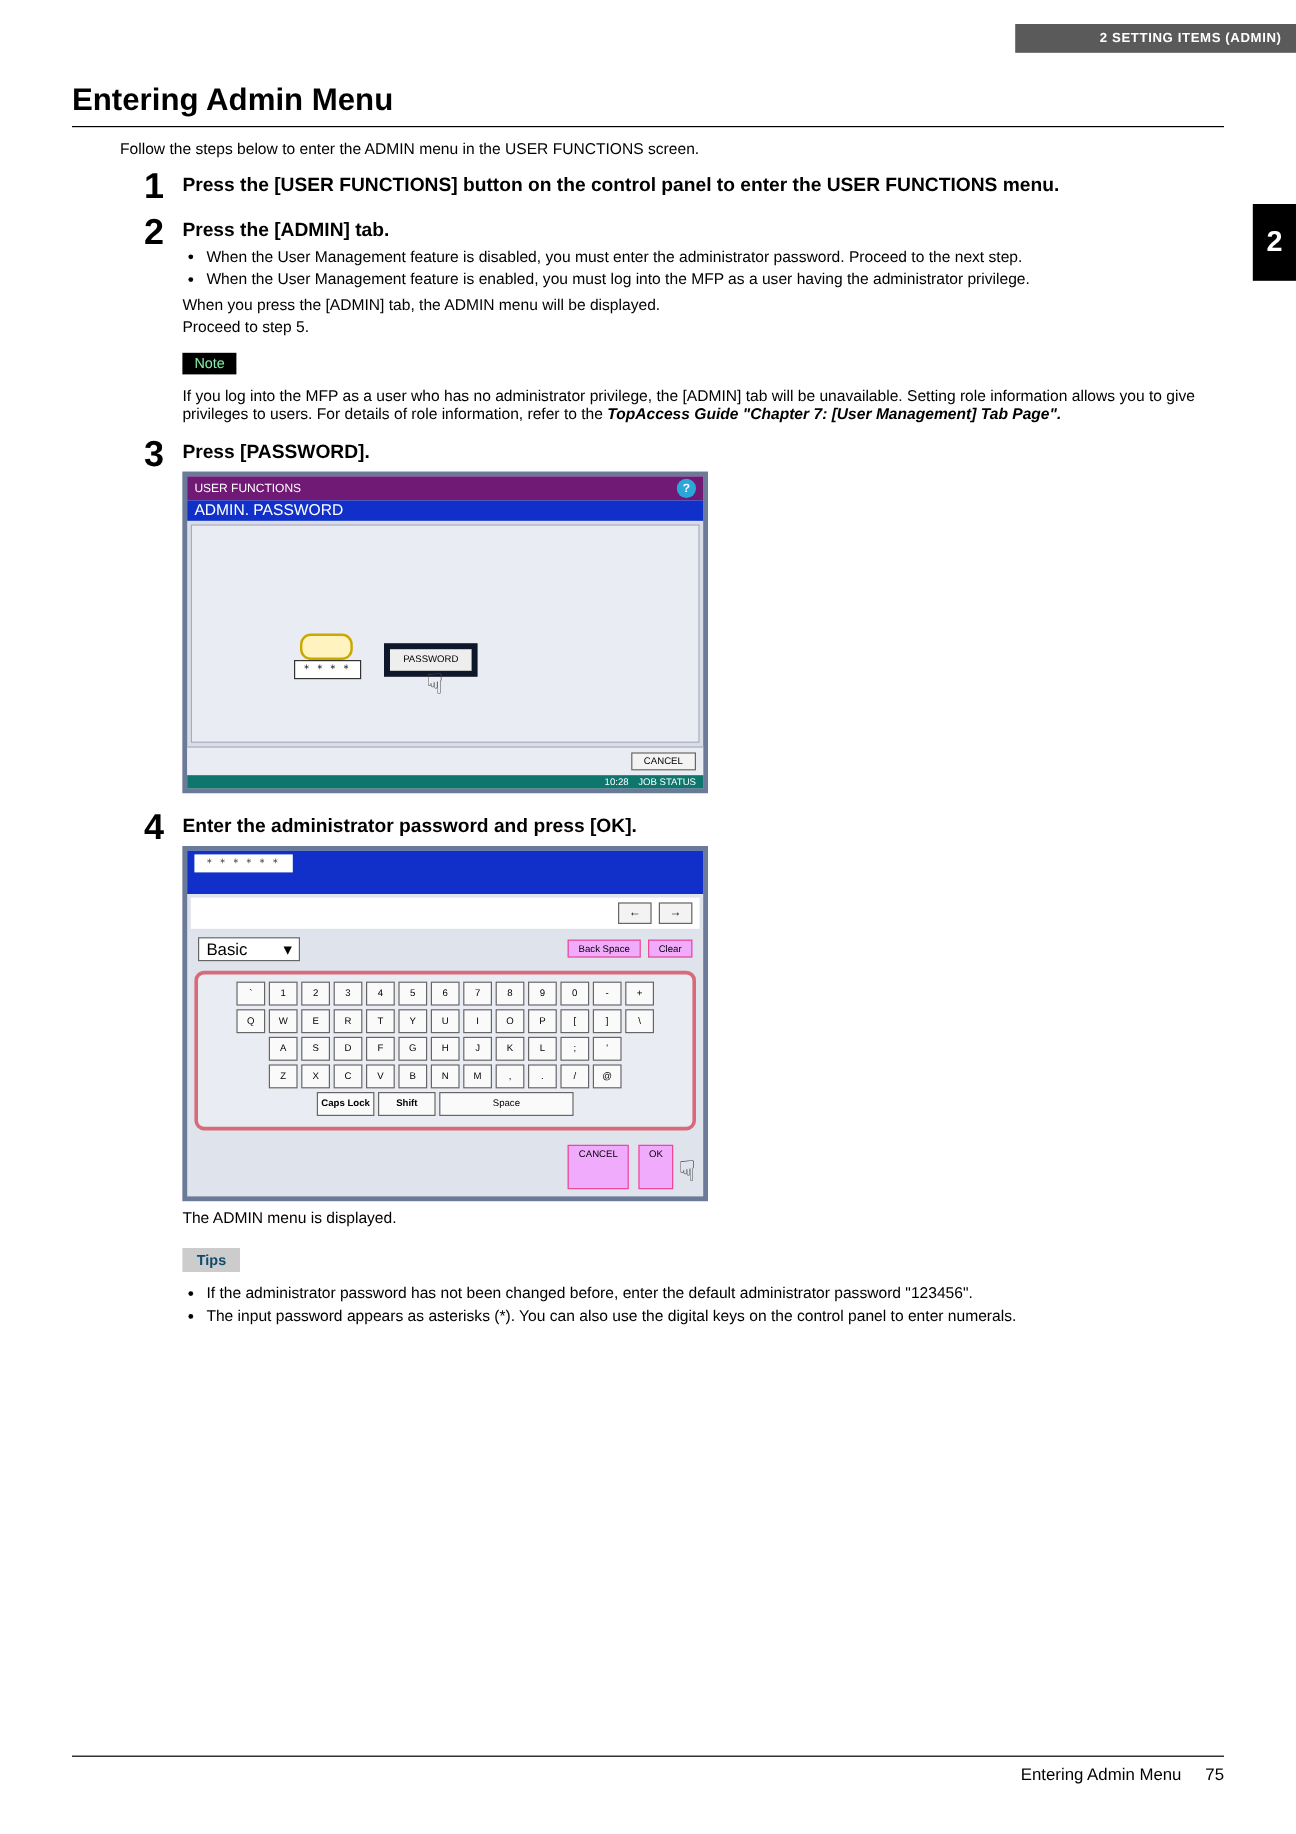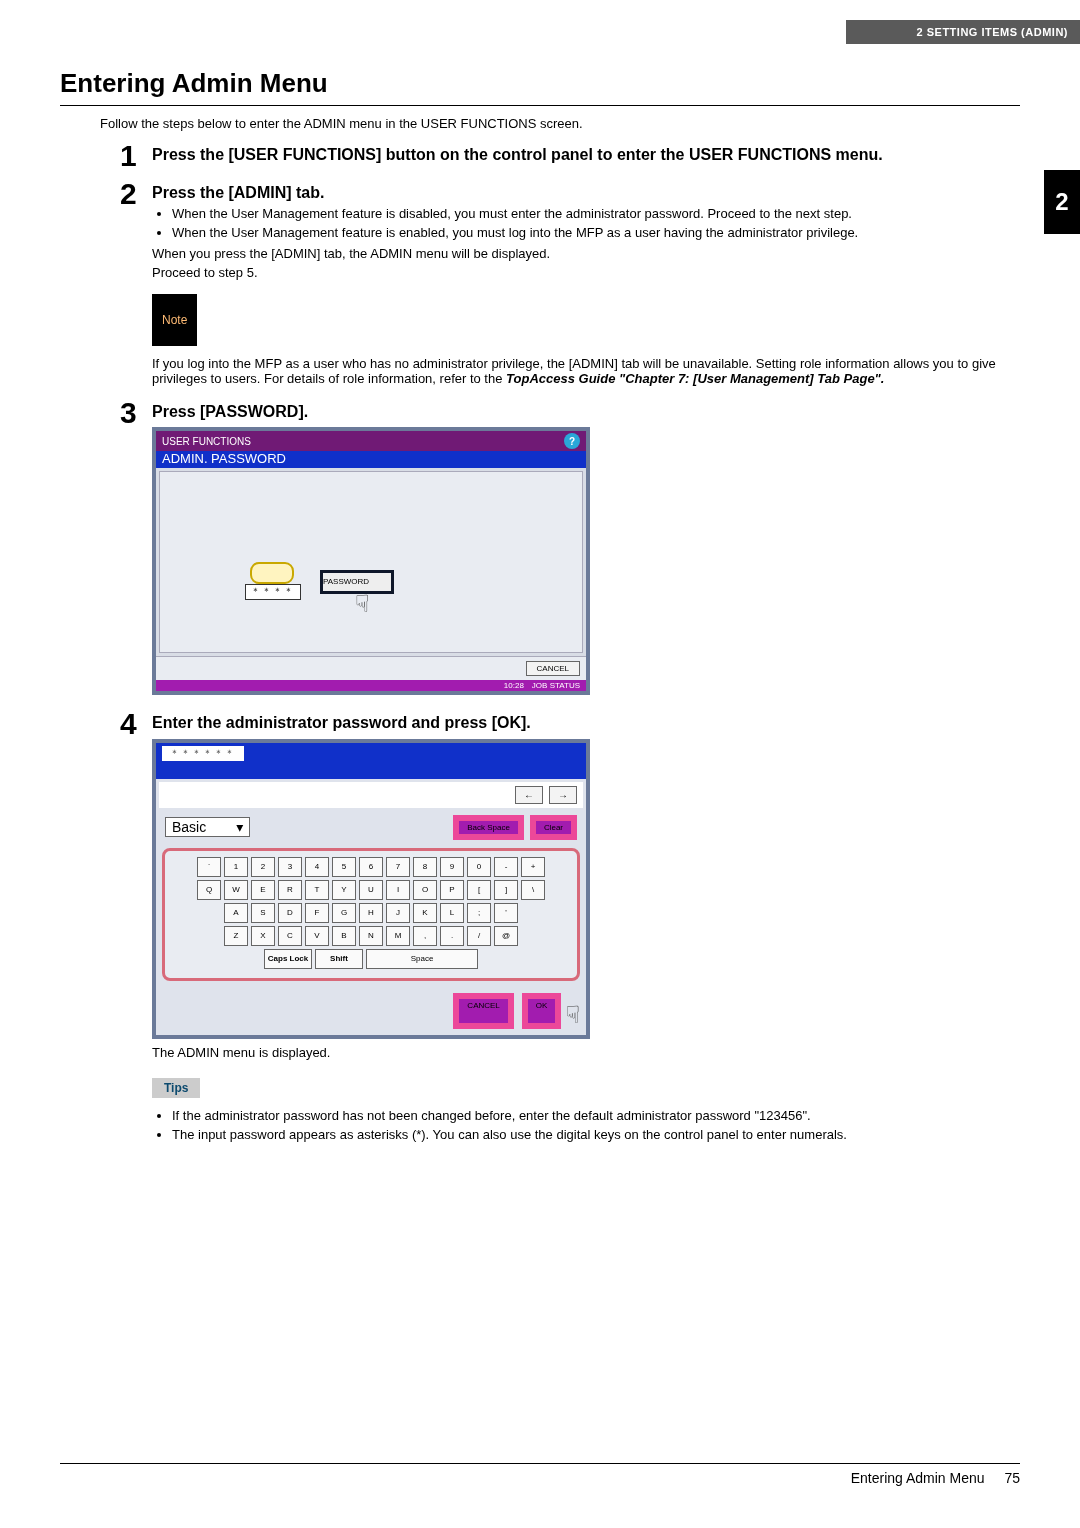--- a/index.html
+++ b/index.html
@@ -87,23 +87,23 @@
   ul.bullets li {
     margin-bottom: 4px;
   }
   .plain {
     font-size: 13px;
     margin: 4px 0;
   }
   .note-badge {
     display: inline-block;
     background: #000;
-    color: #fdba74;
+    color: #86efac;
     font-size: 12px;
-    padding: 19px 10px;
+    padding: 2px 10px;
     margin: 10px 0 6px 0;
   }
   .tips-badge {
     display: inline-block;
     background: #ccc;
     color: #0c4a6e;
     font-size: 12px;
     padding: 3px 12px;
     margin: 14px 0 6px 0;
     font-weight: bold;
@@ -168,43 +168,43 @@
     background: #fff;
     font-size: 9px;
     letter-spacing: 2px;
     text-align: center;
   }
   .pw-btn {
     position: absolute;
     left: 160px; top: 98px;
     width: 68px; height: 18px;
     background: #eee;
-    border: 3px solid #0f172a;
+    border: 5px solid #0f172a;
     font-size: 8px;
-    text-align: left;
+    text-align: center;
     line-height: 18px;
   }
   .hand1 {
     position: absolute;
     left: 195px; top: 118px;
     font-size: 24px;
     color: #444;
   }
   .scr1-footer {
     display:flex; justify-content: flex-end; gap:6px;
     padding: 4px 6px;
     background:#e9ecf2;
     border-top: 1px solid #aab;
   }
   .scr1-footer .btn {
     border:1px solid #666; background:#f3f3f3;
     font-size:8px; padding:2px 10px;
   }
   .scr1-status {
-    background:#a21caf; color:#fff;
+    background:#0f766e; color:#fff;
     display:flex; justify-content:flex-end; gap:8px;
     font-size:8px; padding:1px 6px;
   }
   
   .scr2 {
     width: 430px;
     border: 4px solid #6b7a99;
     background: #dfe3ec;
     font-size: 9px;
   }
@@ -233,21 +233,21 @@
     margin:0 3px; padding: 4px 6px;
     display:flex; justify-content:space-between; align-items:center;
   }
   .dropdown {
     border:1px solid #666; background:#fff;
     padding:1px 6px; font-size:14px;
     display:inline-flex; align-items:flex-end; gap:30px;
   }
   .scr2-controls .rightbtns { display:flex; gap:6px;}
   .small-btn {
-    border:6px solid #ec4899; background:#a21caf;
+    border:1px solid #ec4899; background:#f0abfc;
     font-size:8px; padding:2px 8px;
   }
   .kbd-area {
     border: 3px solid #d86a7a;
     border-radius: 8px;
     margin: 4px 6px 6px 6px;
     padding: 6px;
     background: #e9ecf2;
   }
   .kbd-row {

